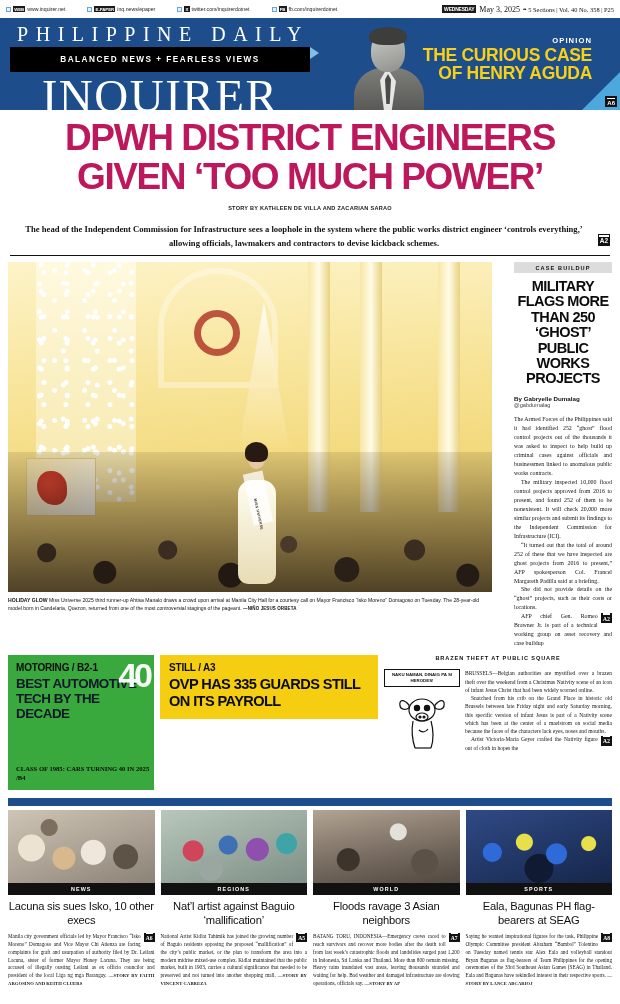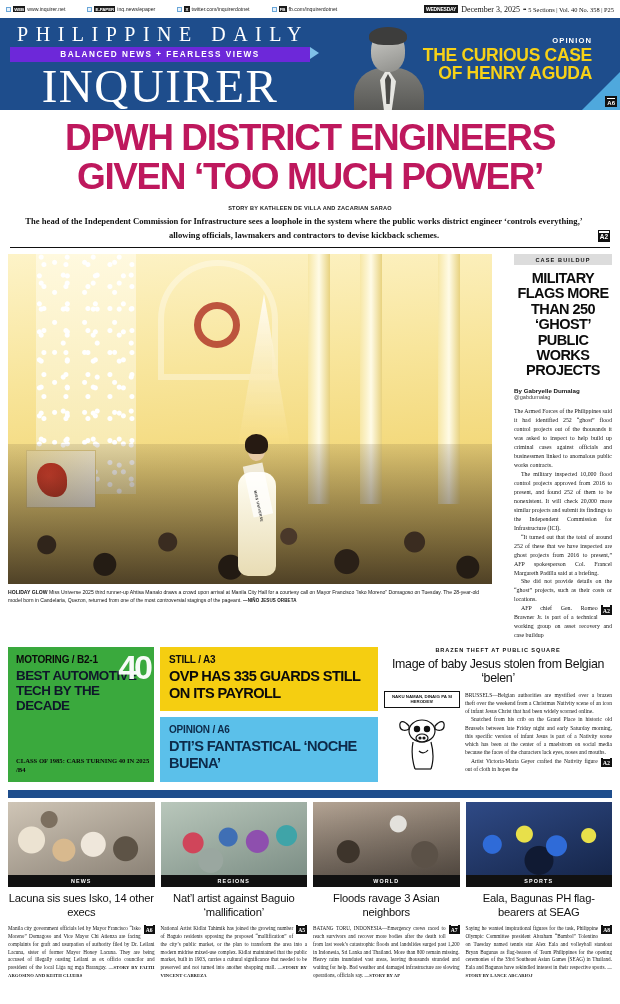--- a/index.html
+++ b/index.html
@@ -31,22 +31,22 @@
     position: relative; height: 92px; background: #1e4d8c;
     margin: 0 0; overflow: hidden;
   }
   .mh-left { position: absolute; left: 10px; top: 6px; width: 300px; }
   .mh-ppd {
     color: #fff; font-family: "Liberation Serif", serif; font-size: 20px;
     letter-spacing: 7.5px; text-align: center; line-height: 1;
     padding-left: 6px;
   }
   .mh-ribbon {
-    margin-top: 3px; position: relative; height: 15px;
-    background: #6d28d9;
+    margin-top: 3px; position: relative; height: 25px;
+    background: #000000;
     display: flex; align-items: center; justify-content: center;
   }
   .mh-ribbon::after {
     content: ""; position: absolute; right: -9px; top: 0;
     border-top: 6.5px solid transparent; border-bottom: 6.5px solid transparent;
     border-left: 9px solid #7fc0e8;
   }
   .mh-ribbon span {
     color: #fff; font-size: 8.2px; font-weight: bold; letter-spacing: 1.5px;
   }
@@ -105,21 +105,21 @@
   
   .headline-wrap { margin: 8px 10px 0 10px; }
   .headline {
     text-align: center; font-weight: bold; color: #be185d;
     font-size: 37px; line-height: 1.06; letter-spacing: -1.4px;
   }
   .byline {
     text-align: center; font-size: 5.6px; font-weight: bold;
     letter-spacing: 0.25px; color: #222; margin-top: 9px;
   }
-  .deck-row { display: flex; align-items: flex-end; margin-top: 4px; }
+  .deck-row { display: flex; align-items: center; margin-top: 12px; }
   .deck {
     flex: 1; text-align: center;
     font-family: "Liberation Serif", serif; font-weight: bold;
     font-size: 8.6px; line-height: 1.55; color: #111; padding: 0 14px;
   }
   .pagebadge {
     flex: none; width: 12px; background: #111; color: #fff;
     font-size: 6.5px; font-weight: bold; text-align: center;
     padding: 1px 0 1.5px 0; margin-top: 7px; line-height: 1;
   }
@@ -343,21 +343,21 @@
       <span class="tb-tag">X</span>
       <span>twitter.com/inquirerdotnet</span>
     </div>
     <div class="tb-link">
       <span class="tb-box"></span>
       <span class="tb-tag">FB</span>
       <span>fb.com/inquirerdotnet</span>
     </div>
     <div class="tb-right">
       <span class="tb-day">WEDNESDAY</span>
-      <span class="tb-date">December 3, 2025</span>
+      <span class="tb-date">May 3, 2025</span>
       <span class="tb-dots">••</span>
       <span class="tb-meta">5 Sections | Vol. 40 No. 358 | P25</span>
     </div>
   </div>
 
   <div class="masthead">
     <div class="mh-left">
       <div class="mh-ppd">PHILIPPINE DAILY</div>
       <div class="mh-ribbon">
         <span>BALANCED NEWS + FEARLESS VIEWS</span>
@@ -443,29 +443,24 @@
       <div class="promo-kicker">MOTORING / B2-1</div>
       <div class="promo-title">BEST AUTOMOTIVE TECH BY THE DECADE</div>
       <div class="promo-sub">CLASS OF 1985: CARS TURNING 40 IN 2025 /B4</div>
     </div>
 
     <div class="promo-mid">
       <div class="promo-yellow">
         <div class="promo-kicker">STILL / A3</div>
         <div class="promo-title">OVP HAS 335 GUARDS STILL ON ITS PAYROLL</div>
       </div>
-      <div class="promo-blue">
-        <div class="promo-kicker">OPINION / A6</div>
-        <div class="promo-title">DTI’S FANTASTICAL ‘NOCHE BUENA’</div>
-      </div>
     </div>
 
     <div class="promo-right">
       <div class="brazen-kicker">BRAZEN THEFT AT PUBLIC SQUARE</div>
-      <div class="brazen-head">Image of baby Jesus stolen from Belgian ‘belen’</div>
       <div class="brazen-body-row">
         <div class="toon">
           <div class="toon-bubble">NAKU NAMAN, DINAIG PA SI HERODES!</div>
           <svg class="toon-svg" width="62" height="62" viewBox="0 0 62 62">
             <g fill="none" stroke="#111" stroke-width="1.2">
               <ellipse cx="31" cy="22" rx="13" ry="11"></ellipse>
               <path d="M18 17 C12 10, 8 12, 9 18 C10 22, 15 22, 18 20 Z"></path>
               <path d="M44 17 C50 10, 54 12, 53 18 C52 22, 47 22, 44 20 Z"></path>
               <circle cx="26" cy="20" r="2.6" fill="#111"></circle>
               <circle cx="36" cy="20" r="2.6" fill="#111"></circle>
@@ -490,21 +485,21 @@
 
   <div class="bottombar"></div>
 
   <div class="panels">
 
     <div class="panel">
       <div class="panel-photo ph-a">
           <div class="blobs"></div>
         </div>
       <div class="panel-tag">NEWS</div>
-      <div class="panel-head">Lacuna sis sues Isko, 14 other execs</div>
+      <div class="panel-head">Lacuna sis sues Isko, 10 other execs</div>
       <div class="panel-body">
         <span class="panel-badge">A6</span>
         <span>Manila city government officials led by Mayor Francisco “Isko Moreno” Domagoso and Vice Mayor Chi Atienza are facing complaints for graft and usurpation of authority filed by Dr. Leilani Lacuna, sister of former Mayor Honey Lacuna. They are being accused of illegally ousting Leilani as ex officio councilor and president of the local Liga ng mga Barangay.</span>
         <span class="credit">—STORY BY FAITH ARGOSINO AND KEITH CLUERS</span>
       </div>
     </div>
 
     <div class="panel">
       <div class="panel-photo ph-b">
           <div class="blobs"></div>

